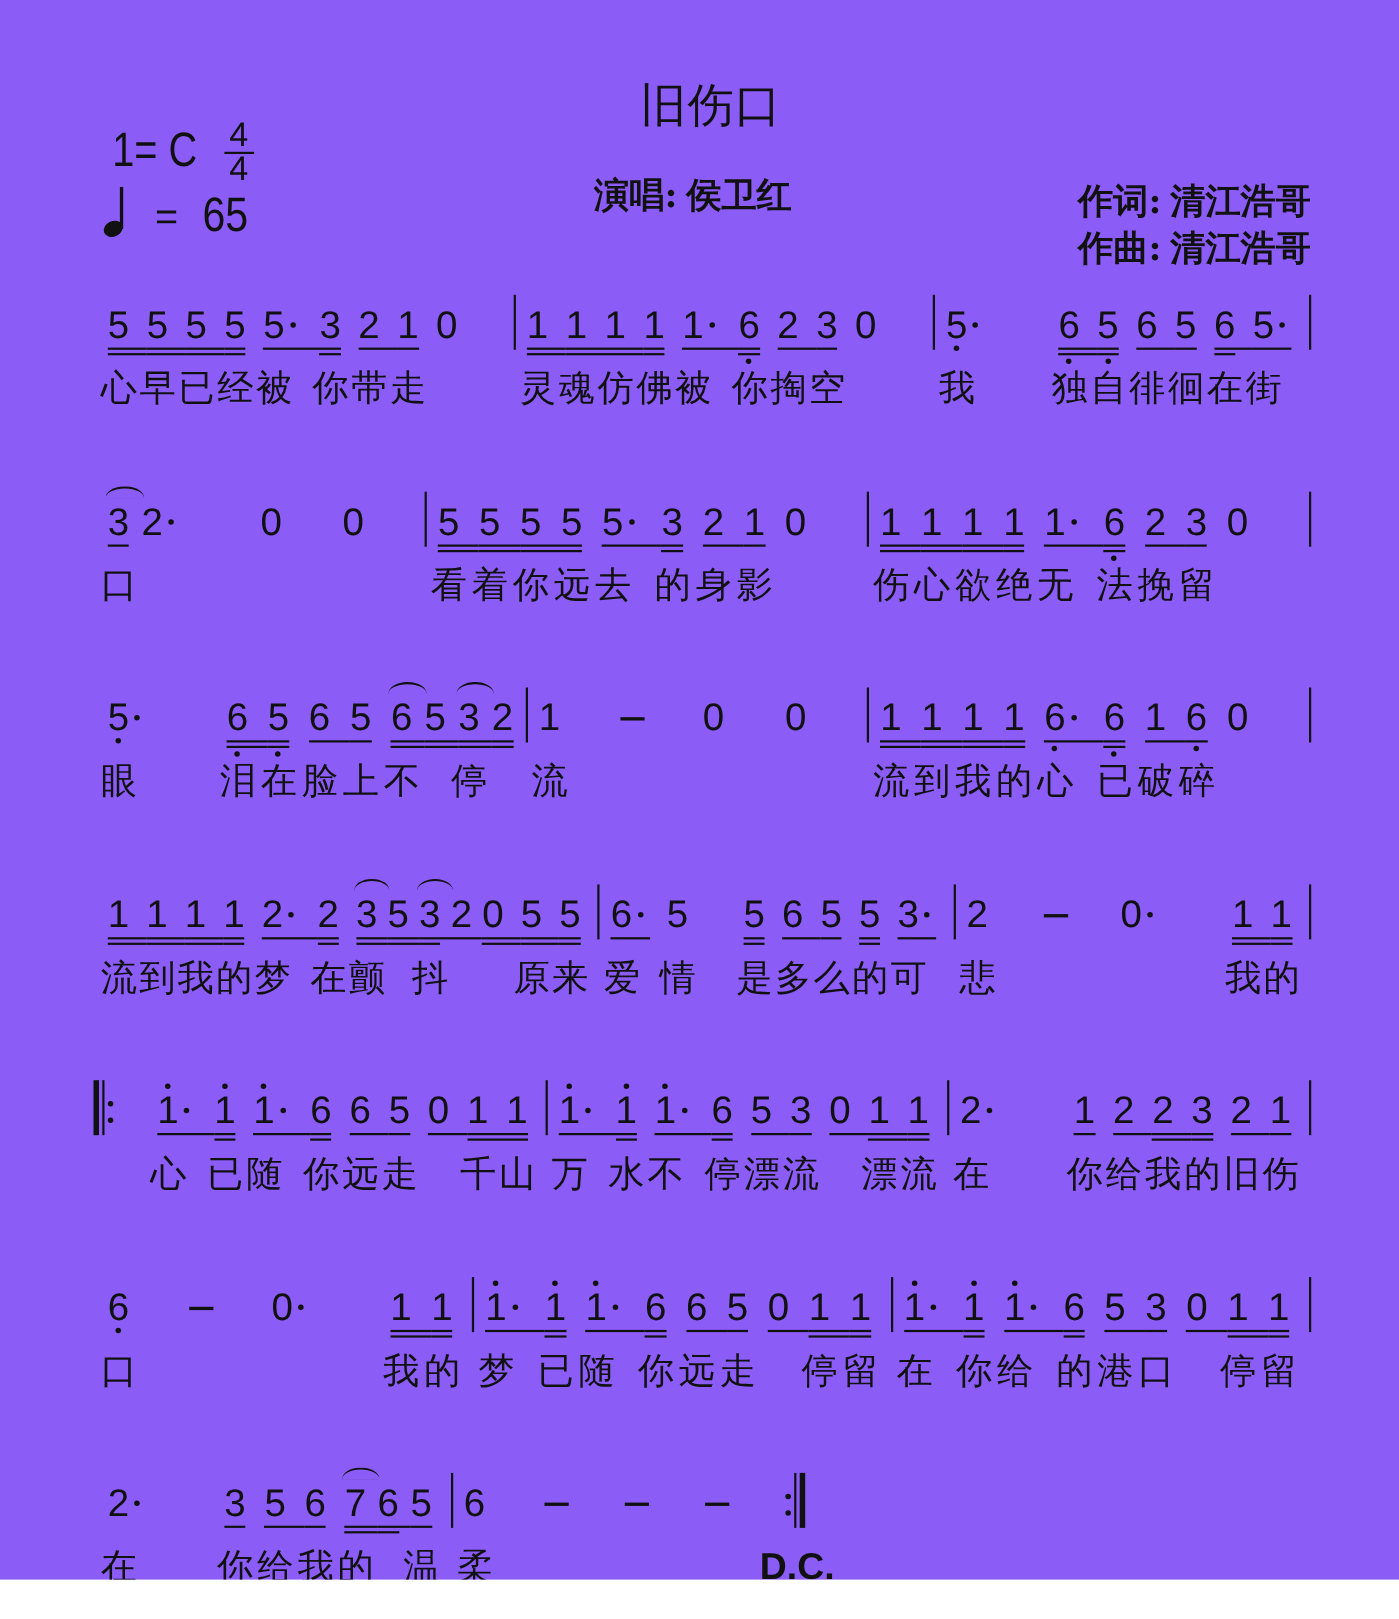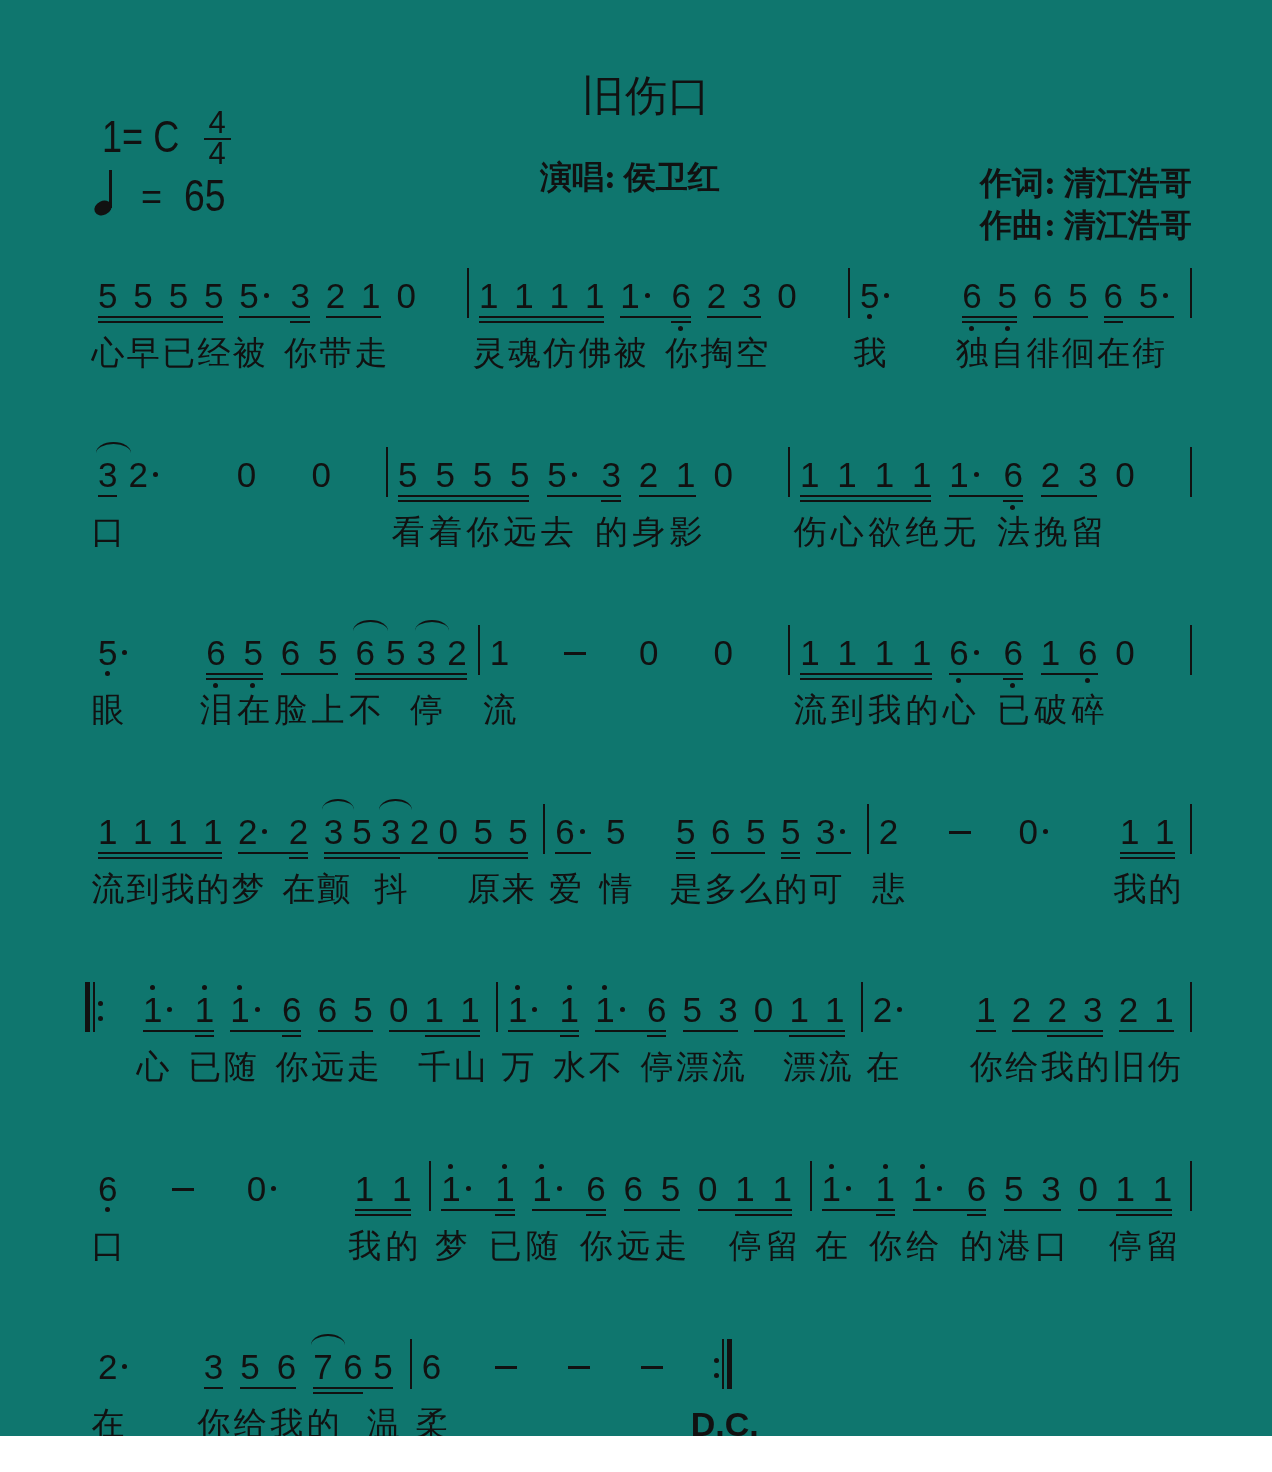--- a/index.html
+++ b/index.html
@@ -1,17 +1,17 @@
 <!DOCTYPE html>
 <html><head>
   <meta charset="utf-8">
   <style>
     html, body { margin: 0; padding: 0; background: #fff; }
     body { width: 1272px; height: 1472px; position: relative; overflow: hidden; }
-    .page { position: absolute; left: 0; top: 0; width: 1272px; height: 1436px; overflow: hidden; background: #0f766e; color: #111; }
+    .page { position: absolute; left: 0; top: 0; width: 1272px; height: 1436px; overflow: hidden; background: #8b5cf6; color: #111; }
 
     
     .title { position: absolute; left: 582px; top: 72px; font-family: "DejaVu Sans", sans-serif; font-size: 42px; line-height: 48px; letter-spacing: 1px; white-space: nowrap; }
     .key { position: absolute; left: 102px; top: 115px; font-family: "Liberation Sans", sans-serif; font-size: 44px; line-height: 44px; white-space: pre; transform: scaleX(0.82); transform-origin: 0 0; }
     .ts-num, .ts-den { position: absolute; left: 205px; width: 24px; text-align: center; font-family: "Liberation Sans", sans-serif; font-size: 31px; line-height: 30px; }
     .ts-num { top: 108px; }
     .ts-den { top: 139px; }
     .ts-line { position: absolute; left: 204px; top: 138px; width: 27px; height: 2px; background: #111; }
     .q-head { position: absolute; left: 94px; top: 201px; width: 18px; height: 14px; border-radius: 50%; background: #111; transform: rotate(-25deg); }
     .q-stem { position: absolute; left: 109px; top: 170px; width: 3px; height: 38px; background: #111; }

